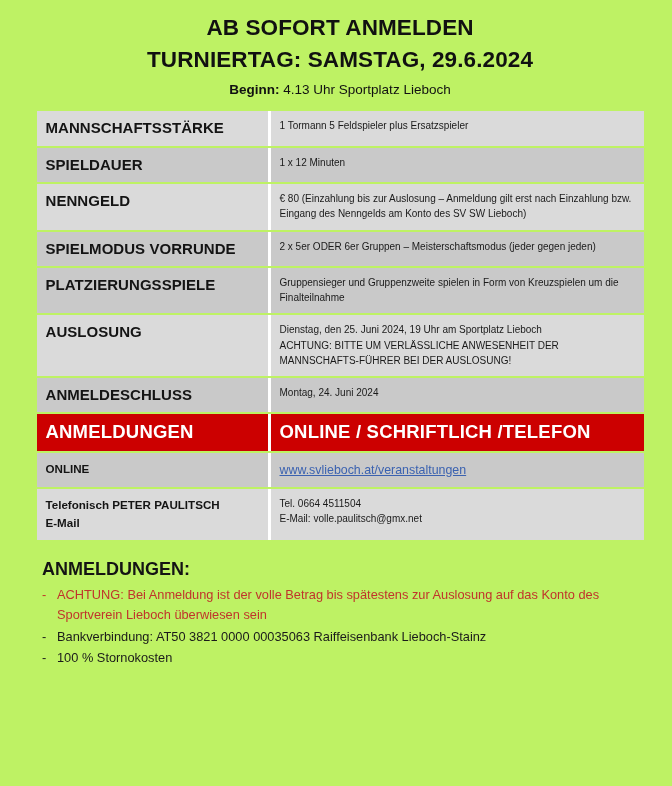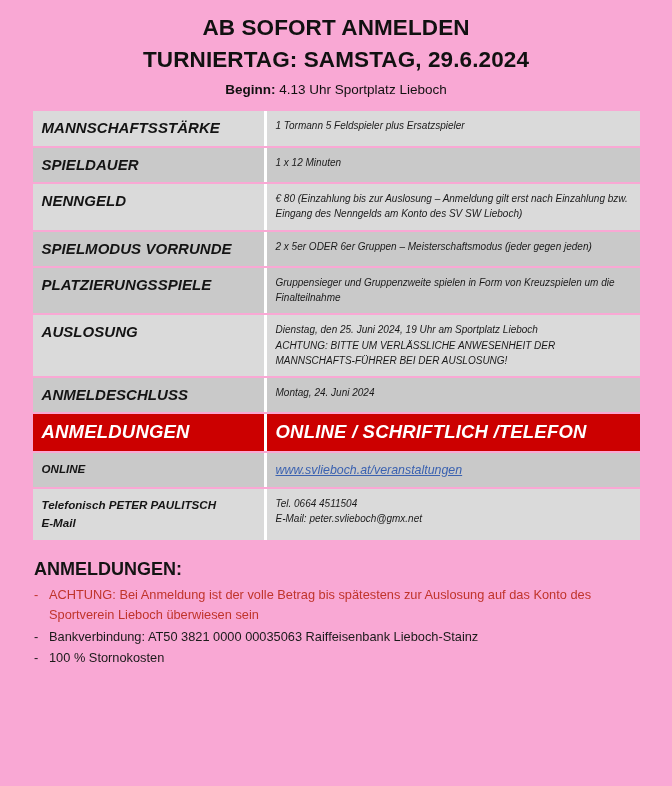--- a/index.html
+++ b/index.html
@@ -10,21 +10,22 @@
     background: #ffffff;
     font-family: "Liberation Sans", sans-serif;
     color: #1a1a1a;
     overflow: hidden;
   }
 
   .page {
     width: 672px;
     height: 786px;
     position: relative;
-    background: #f9a8d4;
+    background: #bef264;
+    padding-left: 8px;
   }
 
   
   .header {
     padding: 12px 0 0 0;
     text-align: center;
   }
   .header-line {
     font-size: 22.5px;
     font-weight: bold;
@@ -40,21 +41,20 @@
   }
   .header-sub b { font-weight: bold; }
 
   
   .tbl {
     width: 604px;
     margin: 9px auto 0 auto;
     border-collapse: separate;
     border-spacing: 0 2px;
     table-layout: fixed;
-    font-style: italic;
   }
   .tbl td {
     vertical-align: top;
     padding: 7px 9px 8px 9px;
   }
   .col-label { width: 231px; }
   .col-value { width: 373px; }
 
   .shade-light { background: #dadada; }
   .shade-dark  { background: #c9c9c9; }
@@ -244,21 +244,21 @@
       </tr>
 
       <tr>
         <td class="shade-light">
           <div class="small-label">Telefonisch  PETER PAULITSCH</div>
           <div class="small-label">E-Mail</div>
         </td>
         <td class="gap"></td>
         <td class="shade-light">
           <div class="value-text">Tel. 0664 4511504</div>
-          <div class="value-text">E-Mail: peter.svlieboch@gmx.net</div>
+          <div class="value-text">E-Mail: volle.paulitsch@gmx.net</div>
         </td>
       </tr>
 
     </tbody>
   </table>
 
   <div class="notes">
     <div class="notes-title">ANMELDUNGEN:</div>
 
     <div class="note-row note-red">

